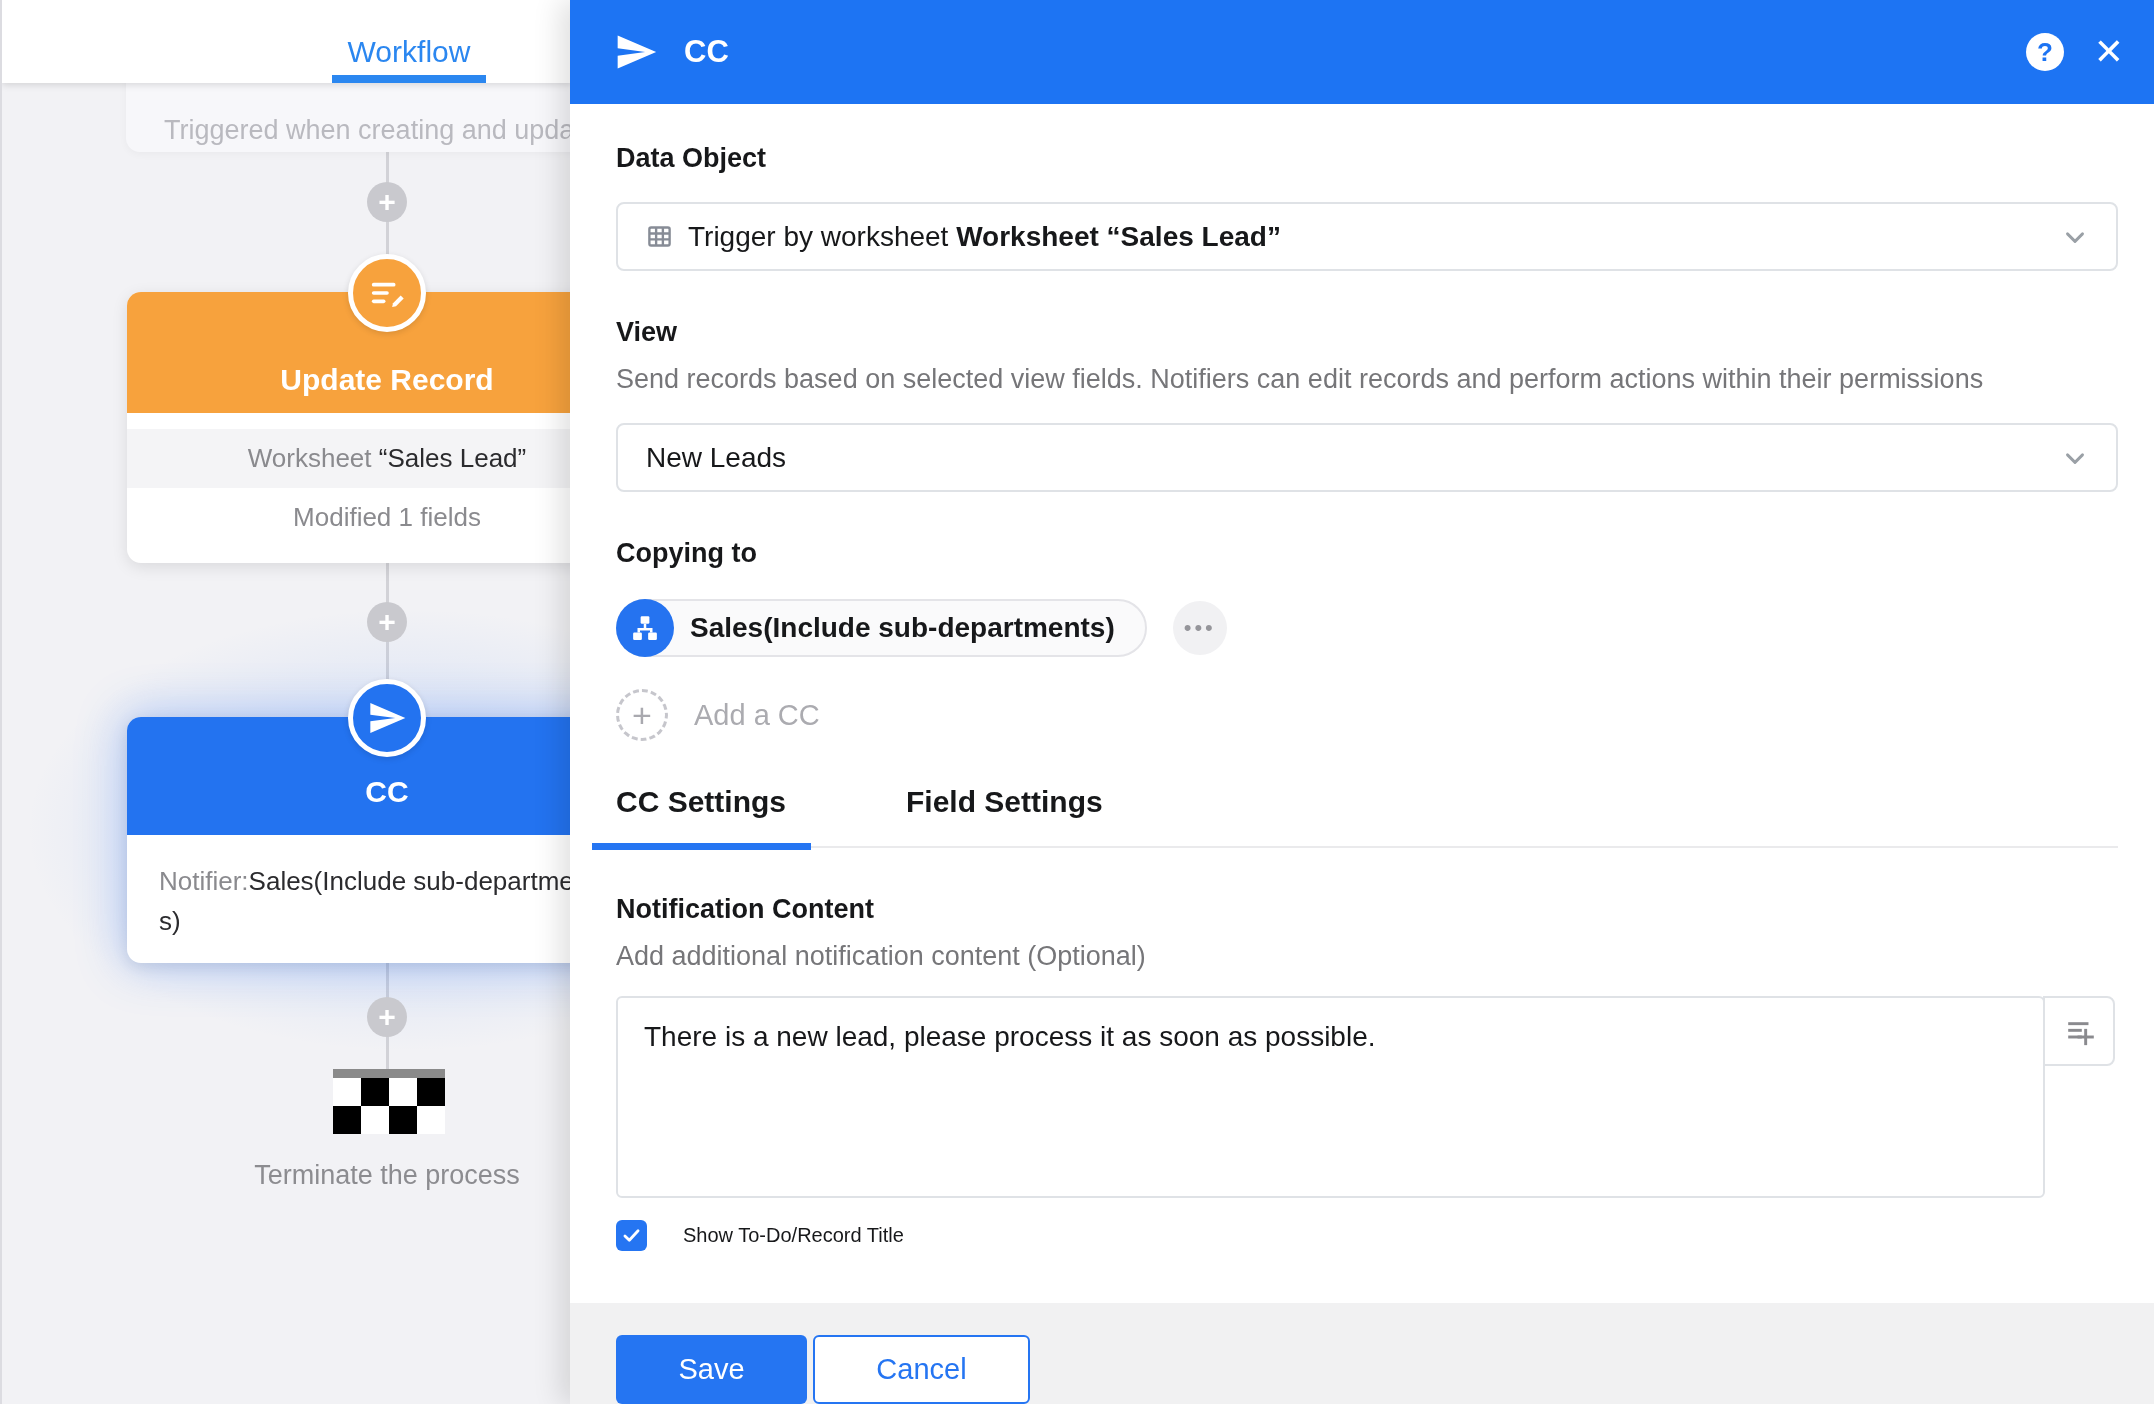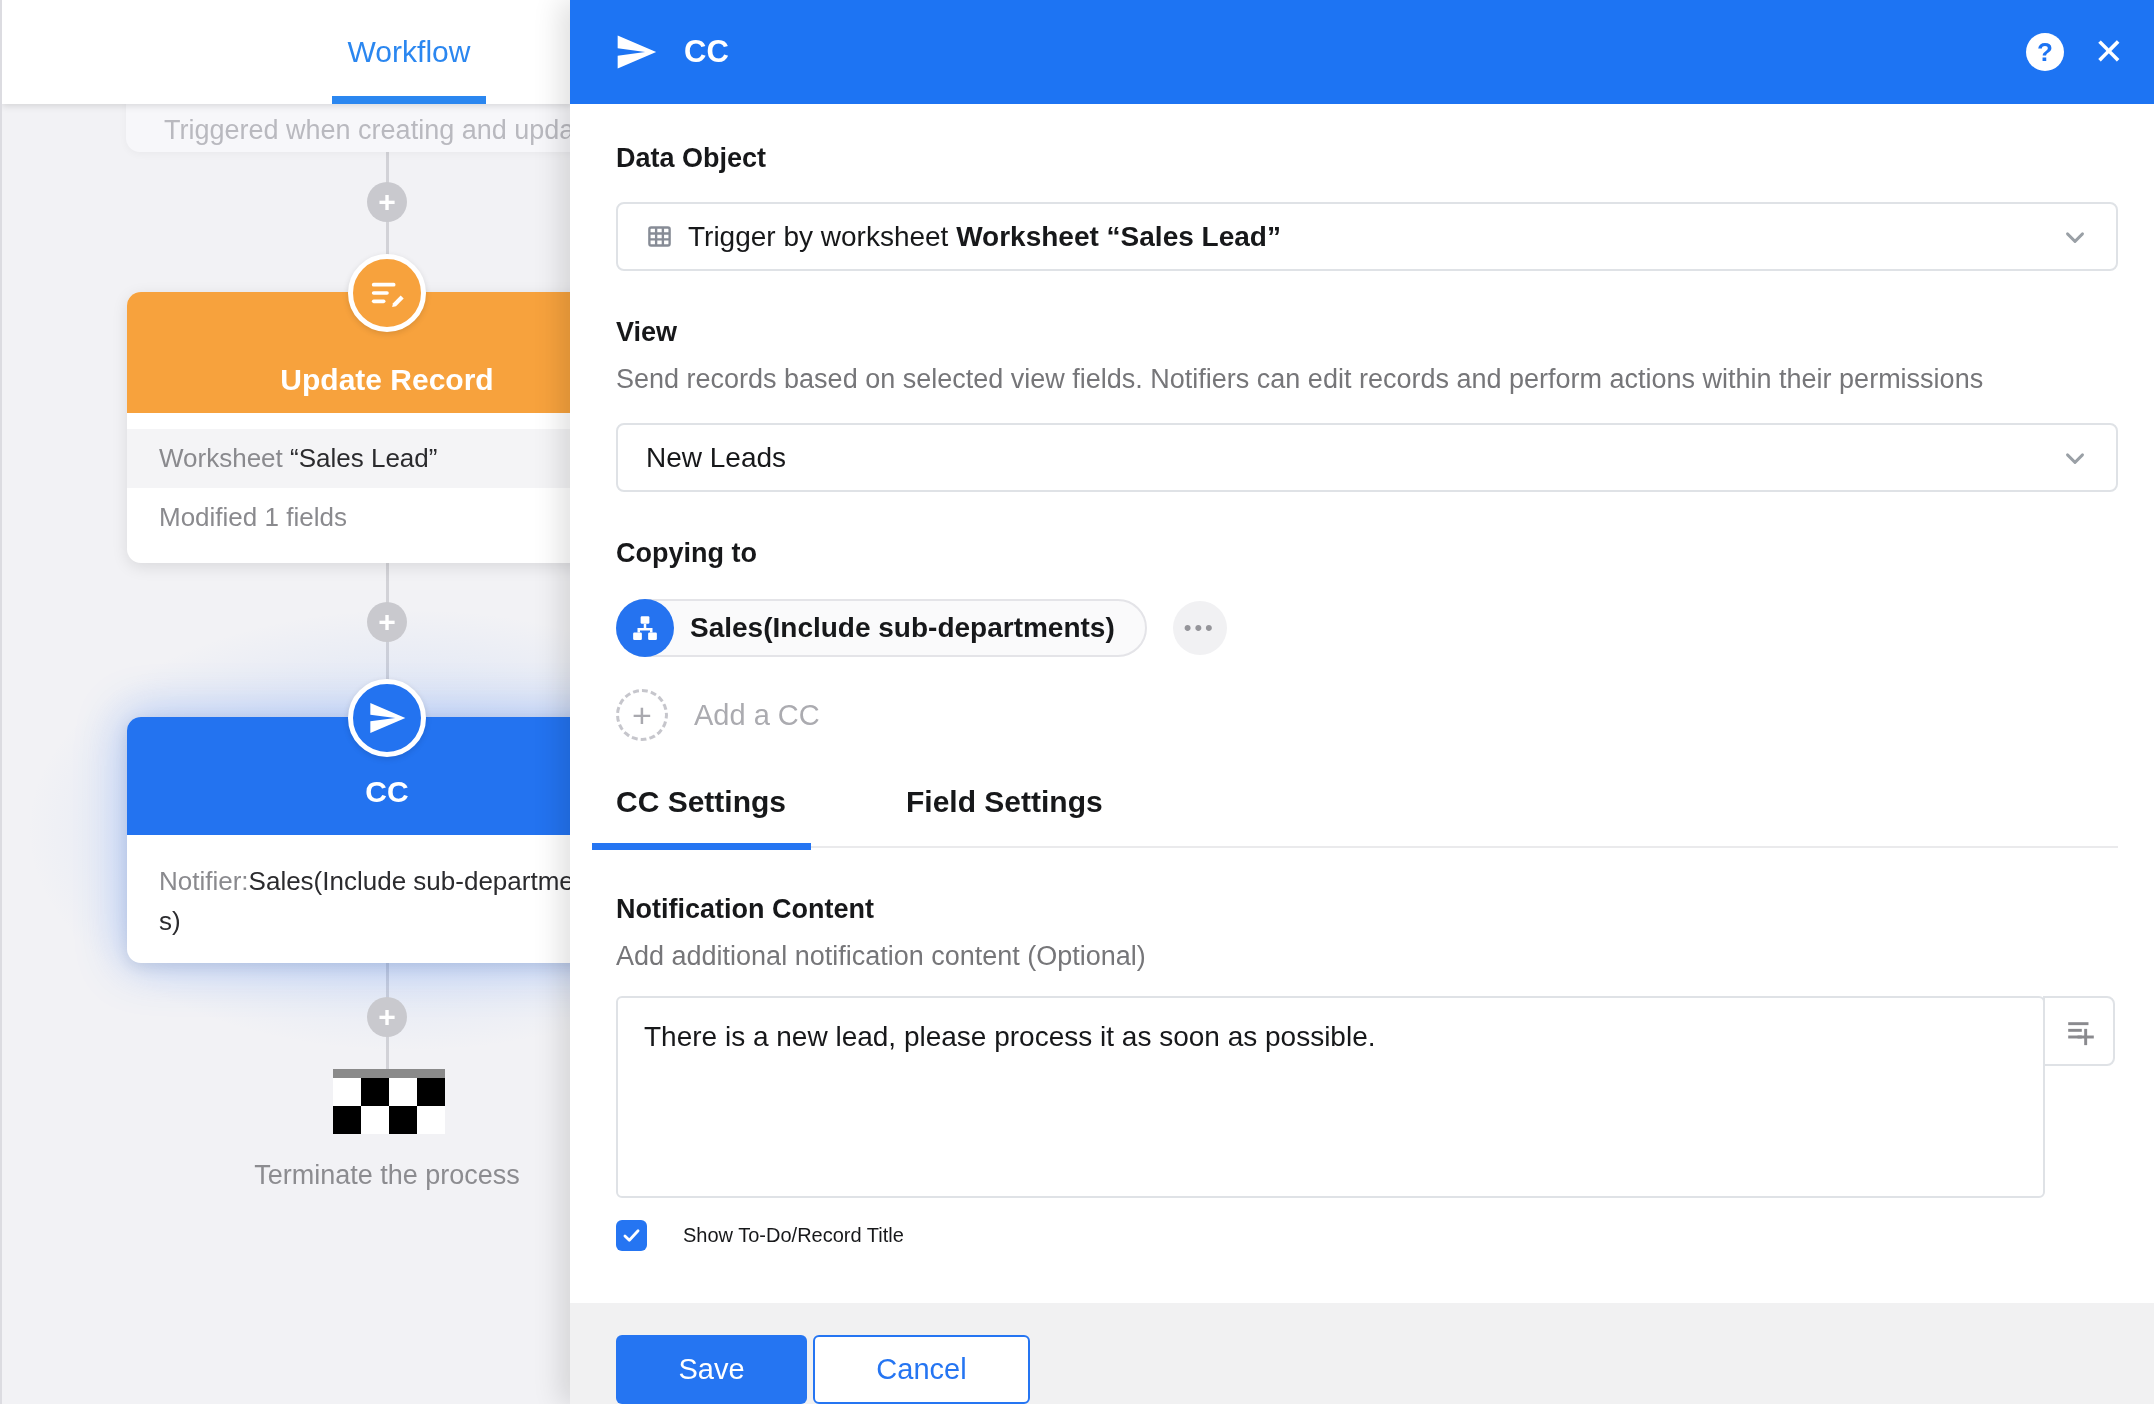--- a/index.html
+++ b/index.html
@@ -8,35 +8,35 @@
   .screen { position:relative; width:2154px; height:1404px; overflow:hidden; background:#f2f2f5; }
 
   
   .canvas { position:absolute; left:0; top:0; width:570px; height:1404px; overflow:hidden; background:#f2f2f5; border-left:2px solid #dcdce1; }
   .connector { position:absolute; left:384px; top:148px; width:3px; height:925px; background:#d2d2d7; z-index:1; }
   .cc-glow { position:absolute; left:10px; top:600px; width:720px; height:460px; z-index:1;
              background:radial-gradient(ellipse at 55% 50%, rgba(86,144,248,0.26), rgba(86,144,248,0) 68%); }
   .trigger-card { position:absolute; left:124px; top:30px; width:524px; height:122px; background:#f7f7fa;
                   border-radius:14px; z-index:2; box-shadow:0 2px 8px rgba(0,0,0,0.04); overflow:hidden; }
   .trigger-card span { position:absolute; left:38px; bottom:6px; font-size:27px; color:#b9b9bf; white-space:nowrap; }
-  .topbar { position:absolute; left:0; top:0; width:570px; height:104px; background:#fff; z-index:5;
+  .topbar { position:absolute; left:0; top:0; width:570px; height:83px; background:#fff; z-index:5;
             box-shadow:0 2px 7px rgba(0,0,0,0.13); }
   .wf-tab { position:absolute; left:330px; top:0; width:154px; height:104px; text-align:center; line-height:104px;
             font-size:30px; color:#2b87f0; }
   .wf-underline { position:absolute; left:330px; bottom:0; width:154px; height:8px; background:#2b87f0; }
 
   .node-plus { position:absolute; width:40px; height:40px; border-radius:50%; background:#c9c9ce; color:#fff;
                display:flex; align-items:center; justify-content:center; font-size:30px; font-weight:bold; z-index:3; }
   .plus-1 { left:365px; top:182px; }
   .plus-2 { left:365px; top:602px; }
   .plus-3 { left:365px; top:997px; }
 
   .node-card { position:absolute; left:125px; width:520px; background:#fff; border-radius:14px; z-index:2;
                box-shadow:0 4px 16px rgba(0,0,0,0.10); }
-  .update-card { top:292px; height:271px; }
+  .update-card { top:292px; height:271px;text-align:center; }
   .cc-card { top:717px; height:246px; box-shadow:0 0 46px 6px rgba(58,124,245,0.30), 0 4px 16px rgba(0,0,0,0.10); }
   .card-head { display:flex; align-items:flex-end; justify-content:center; border-radius:14px 14px 0 0; }
   .update-card .card-head { height:121px; background:#f7a23d; padding-bottom:16px; }
   .cc-card .card-head { height:118px; background:#2373f0; padding-bottom:26px; }
   .card-title { color:#fff; font-size:30px; font-weight:bold; }
   .badge { position:absolute; left:346px; width:78px; height:78px; border-radius:50%; border:5px solid #fff;
            display:flex; align-items:center; justify-content:center; z-index:4; box-shadow:0 2px 6px rgba(0,0,0,0.12); }
   .badge-update { top:254px; background:#f7a23d; }
   .badge-cc { top:679px; background:#2373f0; }
   .badge svg { width:40px; height:40px; }

